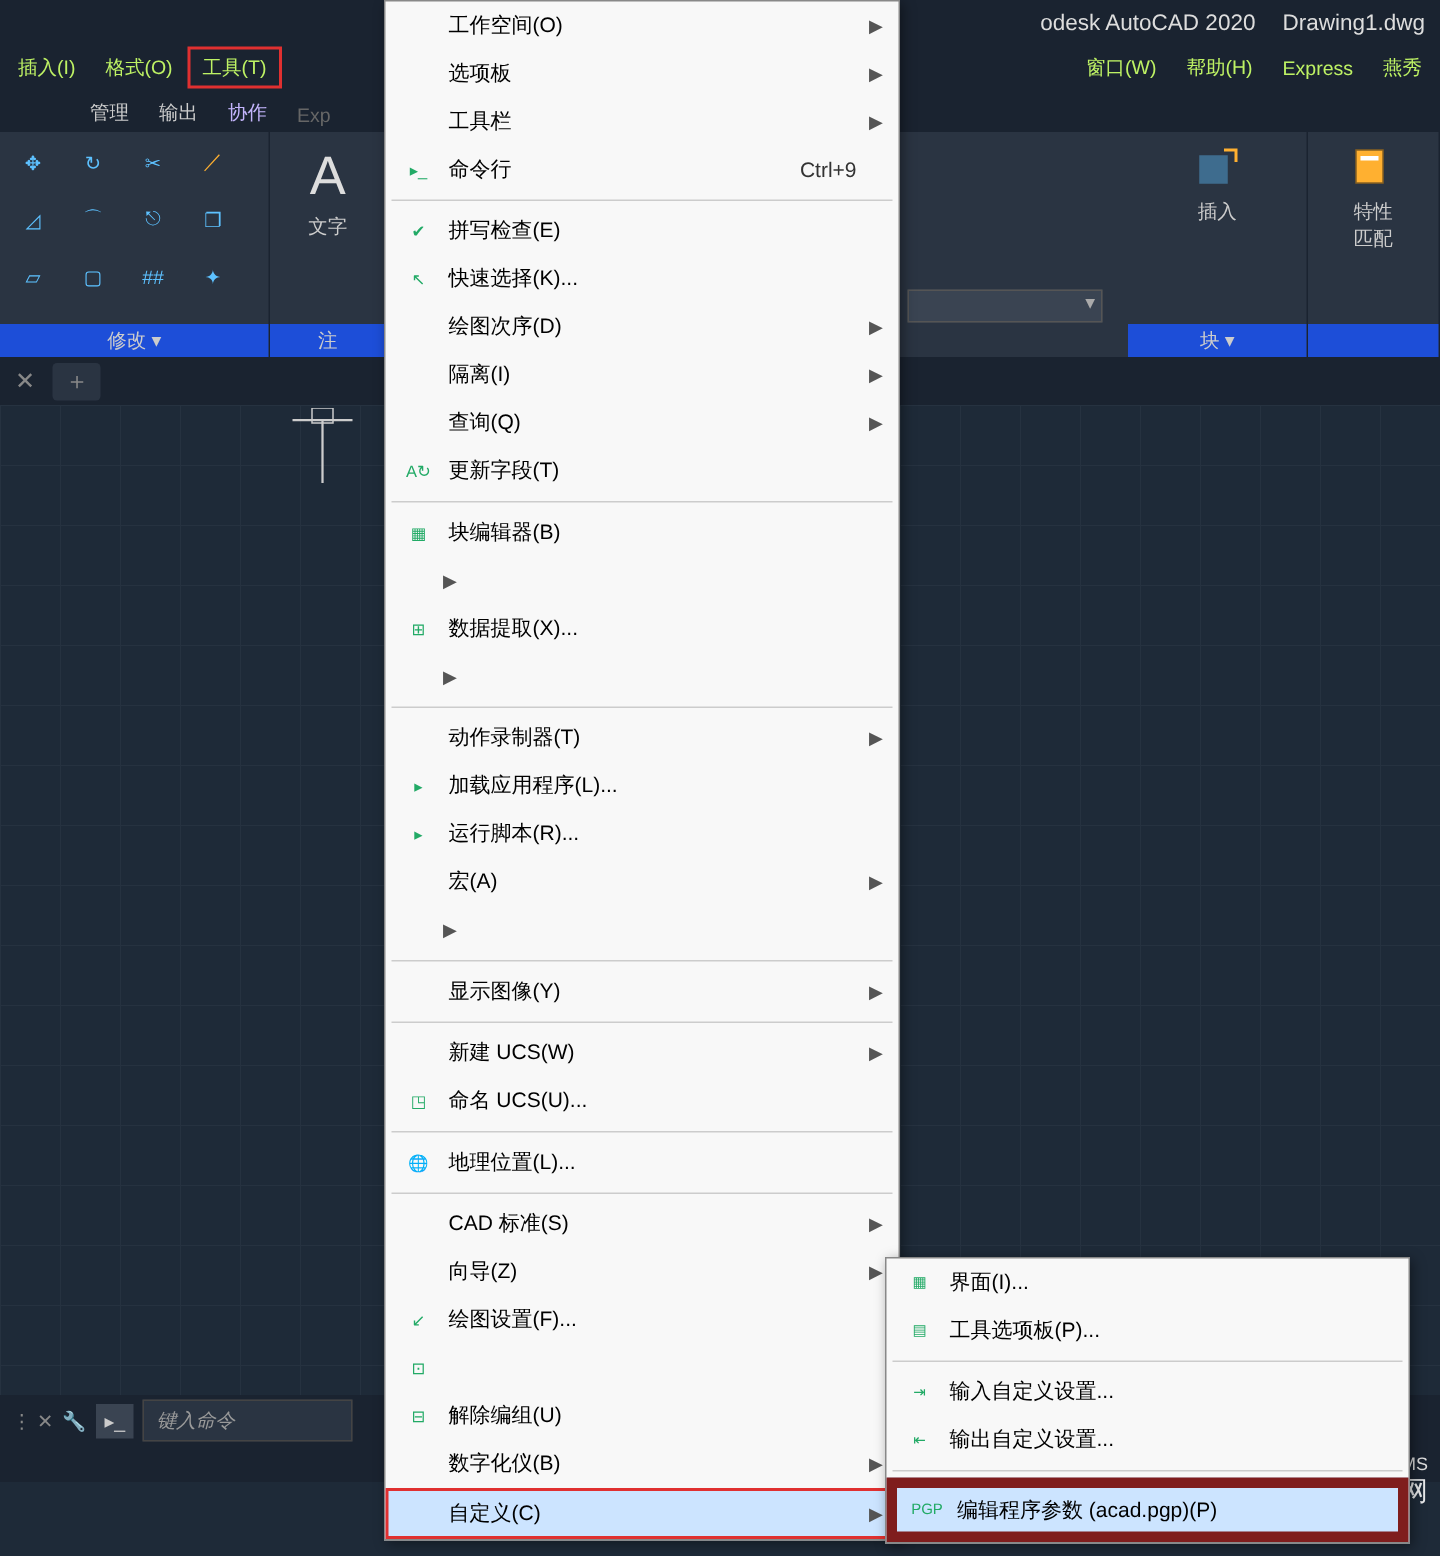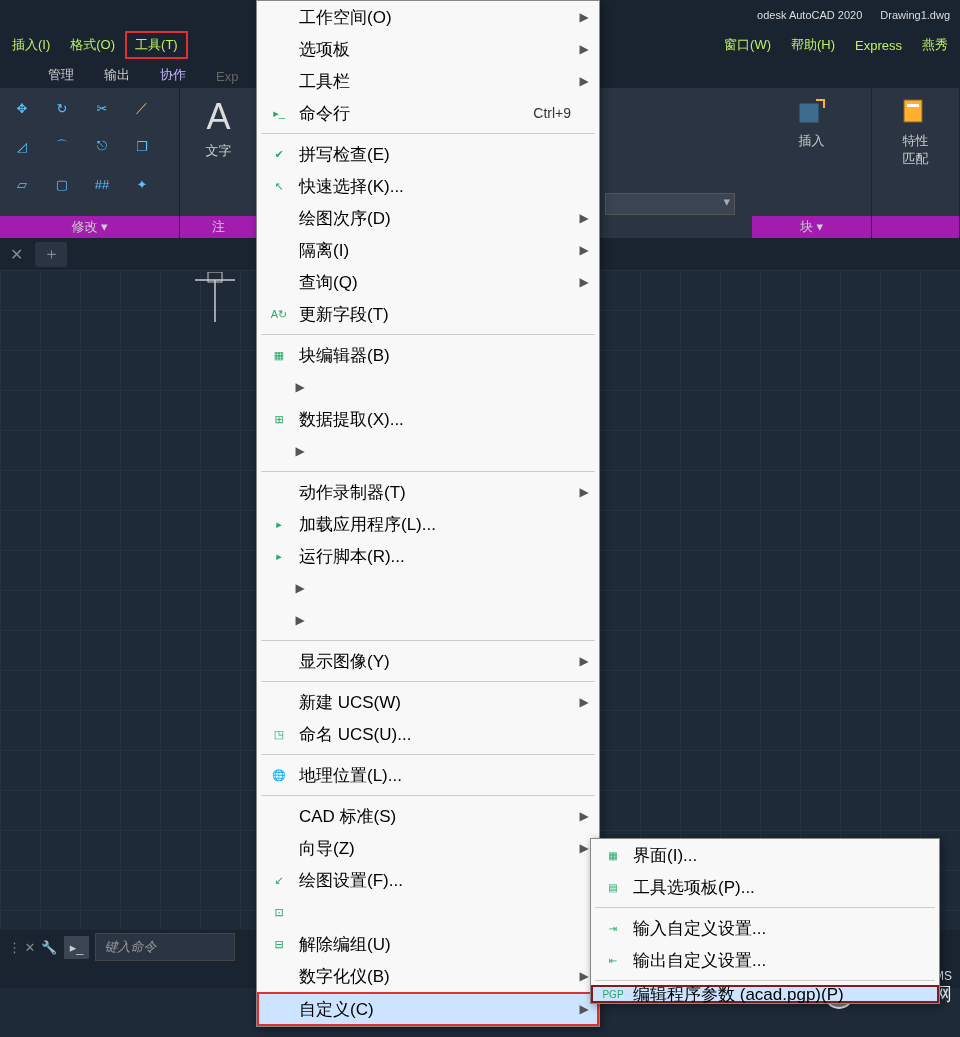--- a/index.html
+++ b/index.html
@@ -1,52 +1,52 @@
 <!DOCTYPE html>
 <html><head>
 <meta charset="utf-8">
 <style>
   * { box-sizing: border-box; margin: 0; padding: 0; }
   body { font-family: "Microsoft YaHei", sans-serif; font-size: 13px; background: #1e2a38; color: #ccc; width: 960px; height: 1037px; overflow: hidden; position: relative; }
-  .titlebar { height: 30px; background: #1a2330; display: flex; align-items: center; justify-content: flex-end; padding: 0 10px; color: #ddd; font-size: 11px; }
+  .titlebar { height: 30px; background: #1a2330; display: flex; align-items: center; justify-content: flex-end; padding: 0 10px; color: #ddd; font-size: 15px; }
   .titlebar span { margin-left: 18px; }
   .menubar { height: 30px; background: #1a2330; display: flex; align-items: center; padding: 0 2px; position: relative; }
   .menubar-item { padding: 5px 10px; color: #bef264; cursor: pointer; }
   .menubar-item.highlighted { border: 2px solid #e03030; padding: 3px 8px; }
-  .tabbar { height: 28px; background: #1a2330; display: flex; align-items: flex-end; padding-left: 0; gap: 10px; color: #ccc; }
+  .tabbar { height: 28px; background: #1a2330; display: flex; align-items: flex-end; padding-left: 22px; color: #ccc; }
   .tabbar-item { padding: 4px 10px; }
   .ribbon { height: 150px; background: #2a3442; display: flex; position: relative; }
   .ribbon-panel { border-right: 1px solid #1a2330; padding: 4px 6px 2px 6px; display: flex; flex-direction: column; justify-content: space-between; }
   .panel-body { flex: 1; display: flex; }
-  .panel-label { text-align: center; color: #ccc; font-size: 13px; height: 22px; line-height: 22px; background: #a21caf; margin: 4px -6px -2px -6px; }
+  .panel-label { text-align: center; color: #ccc; font-size: 13px; height: 22px; line-height: 22px; background: #1d4ed8; margin: 4px -6px -2px -6px; }
   .icon-grid { display: grid; grid-template-columns: repeat(4, 36px); grid-auto-rows: 34px; gap: 4px 4px; }
   .ribbon-icon { width: 32px; height: 32px; display:flex; align-items:center; justify-content:center; color:#5dc1ff; }
   .big-btn { display:flex; flex-direction:column; align-items:center; justify-content:center; padding:4px 8px; color:#ccc; gap:4px;}
   .doc-tabs { height: 32px; background: #1a2330; display:flex; align-items:center; padding-left:10px; gap:12px;}
   .doc-tab-close { color:#888; font-size:16px;}
   .doc-tab-add { color:#888; font-size:16px; background:#2a3442; padding:2px 8px; border-radius:3px;}
   .canvas { position: relative; height: 660px; background: #1e2a38; }
   .grid { position:absolute; inset:0; background-image: linear-gradient(#263240 1px, transparent 1px), linear-gradient(90deg, #263240 1px, transparent 1px); background-size: 40px 40px; }
   .cmd-bar { position: relative; height: 34px; background:#1a2330; display:flex; align-items:center; padding:0 8px; gap:6px;}
   .cmd-input { flex:0 0 140px; background:#2a3442; color:#999; font-style:italic; padding:4px 8px; border:1px solid #444;}
   .status { height:24px; background:#1a2330; display:flex; align-items:center; justify-content:flex-end; padding:0 8px; color:#ddd; font-size:12px;}
   
   
   .dropdown { position:absolute; top:0; left:256px; width:344px; background:#f8f8f8; color:#000; border:1px solid #888; box-shadow:2px 2px 8px rgba(0,0,0,0.4); z-index:50; }
   .dd-row { display:flex; align-items:center; height:32px; padding:0 8px; cursor:default; }
   .dd-row.highlight { background:#cce4ff; border:2px solid #e03030; height:34px; padding: 0 6px;}
   .dd-icon { width:28px; height:20px; display:flex; align-items:center; justify-content:center; flex:0 0 28px; }
-  .dd-label { flex:1; padding-left:6px; font-size:17px;}
+  .dd-label { flex:1; padding-left:6px; font-size:14px;}
   .dd-shortcut { color:#333; font-size:14px; margin-right:6px;}
   .dd-arrow { width:14px; text-align:center; color:#555; font-size:12px;}
   .dd-sep { height:1px; background:#ccc; margin:4px 4px; }
   
   
   .submenu { position:absolute; top:838px; left:590px; width:350px; background:#f8f8f8; color:#000; border:1px solid #888; box-shadow:2px 2px 8px rgba(0,0,0,0.4); z-index:60; }
-  .submenu .dd-row.highlight2 { background:#cce4ff; border:2px solid #7f1d1d; height:18px; padding:0 6px;}
+  .submenu .dd-row.highlight2 { background:#cce4ff; border:7px solid #7f1d1d; height:43px; padding:0 6px;}
   
   .watermark { position:absolute; right:8px; bottom:28px; color:#fff; font-size:18px; opacity:0.9; display:flex; align-items:center; gap:6px;}
   .wm-avatar { width:30px; height:30px; border-radius:50%; background:#888; border:2px solid #fff;}
   
   .dropdown-input { position:absolute; top:105px; left:605px; width:130px; height:22px; background:#3a4452; border:1px solid #555; color:#ccc; }
   .dropdown-input::after { content:"▾"; float:right; margin-right:4px; color:#aaa;}
   
   svg { display:block; }
 </style>
 </head>
@@ -251,20 +251,21 @@
     </div>
     <div class="dd-row">
       <div class="dd-icon">
         <span style="font-size:11px;color:#2a6;">▸</span>
       </div>
       <div class="dd-label">运行脚本(R)...</div>
       <div class="dd-arrow"></div>
     </div>
     <div class="dd-row">
       <div class="dd-icon"></div>
+      <div class="dd-label">宏(A)</div>
       <div class="dd-arrow">▶</div>
     </div>
     <div class="dd-row">
       <div class="dd-icon"></div>
       <div class="dd-arrow">▶</div>
     </div>
     <div class="dd-sep"></div>
     <div class="dd-row">
       <div class="dd-icon"></div>
       <div class="dd-label">显示图像(Y)</div>

